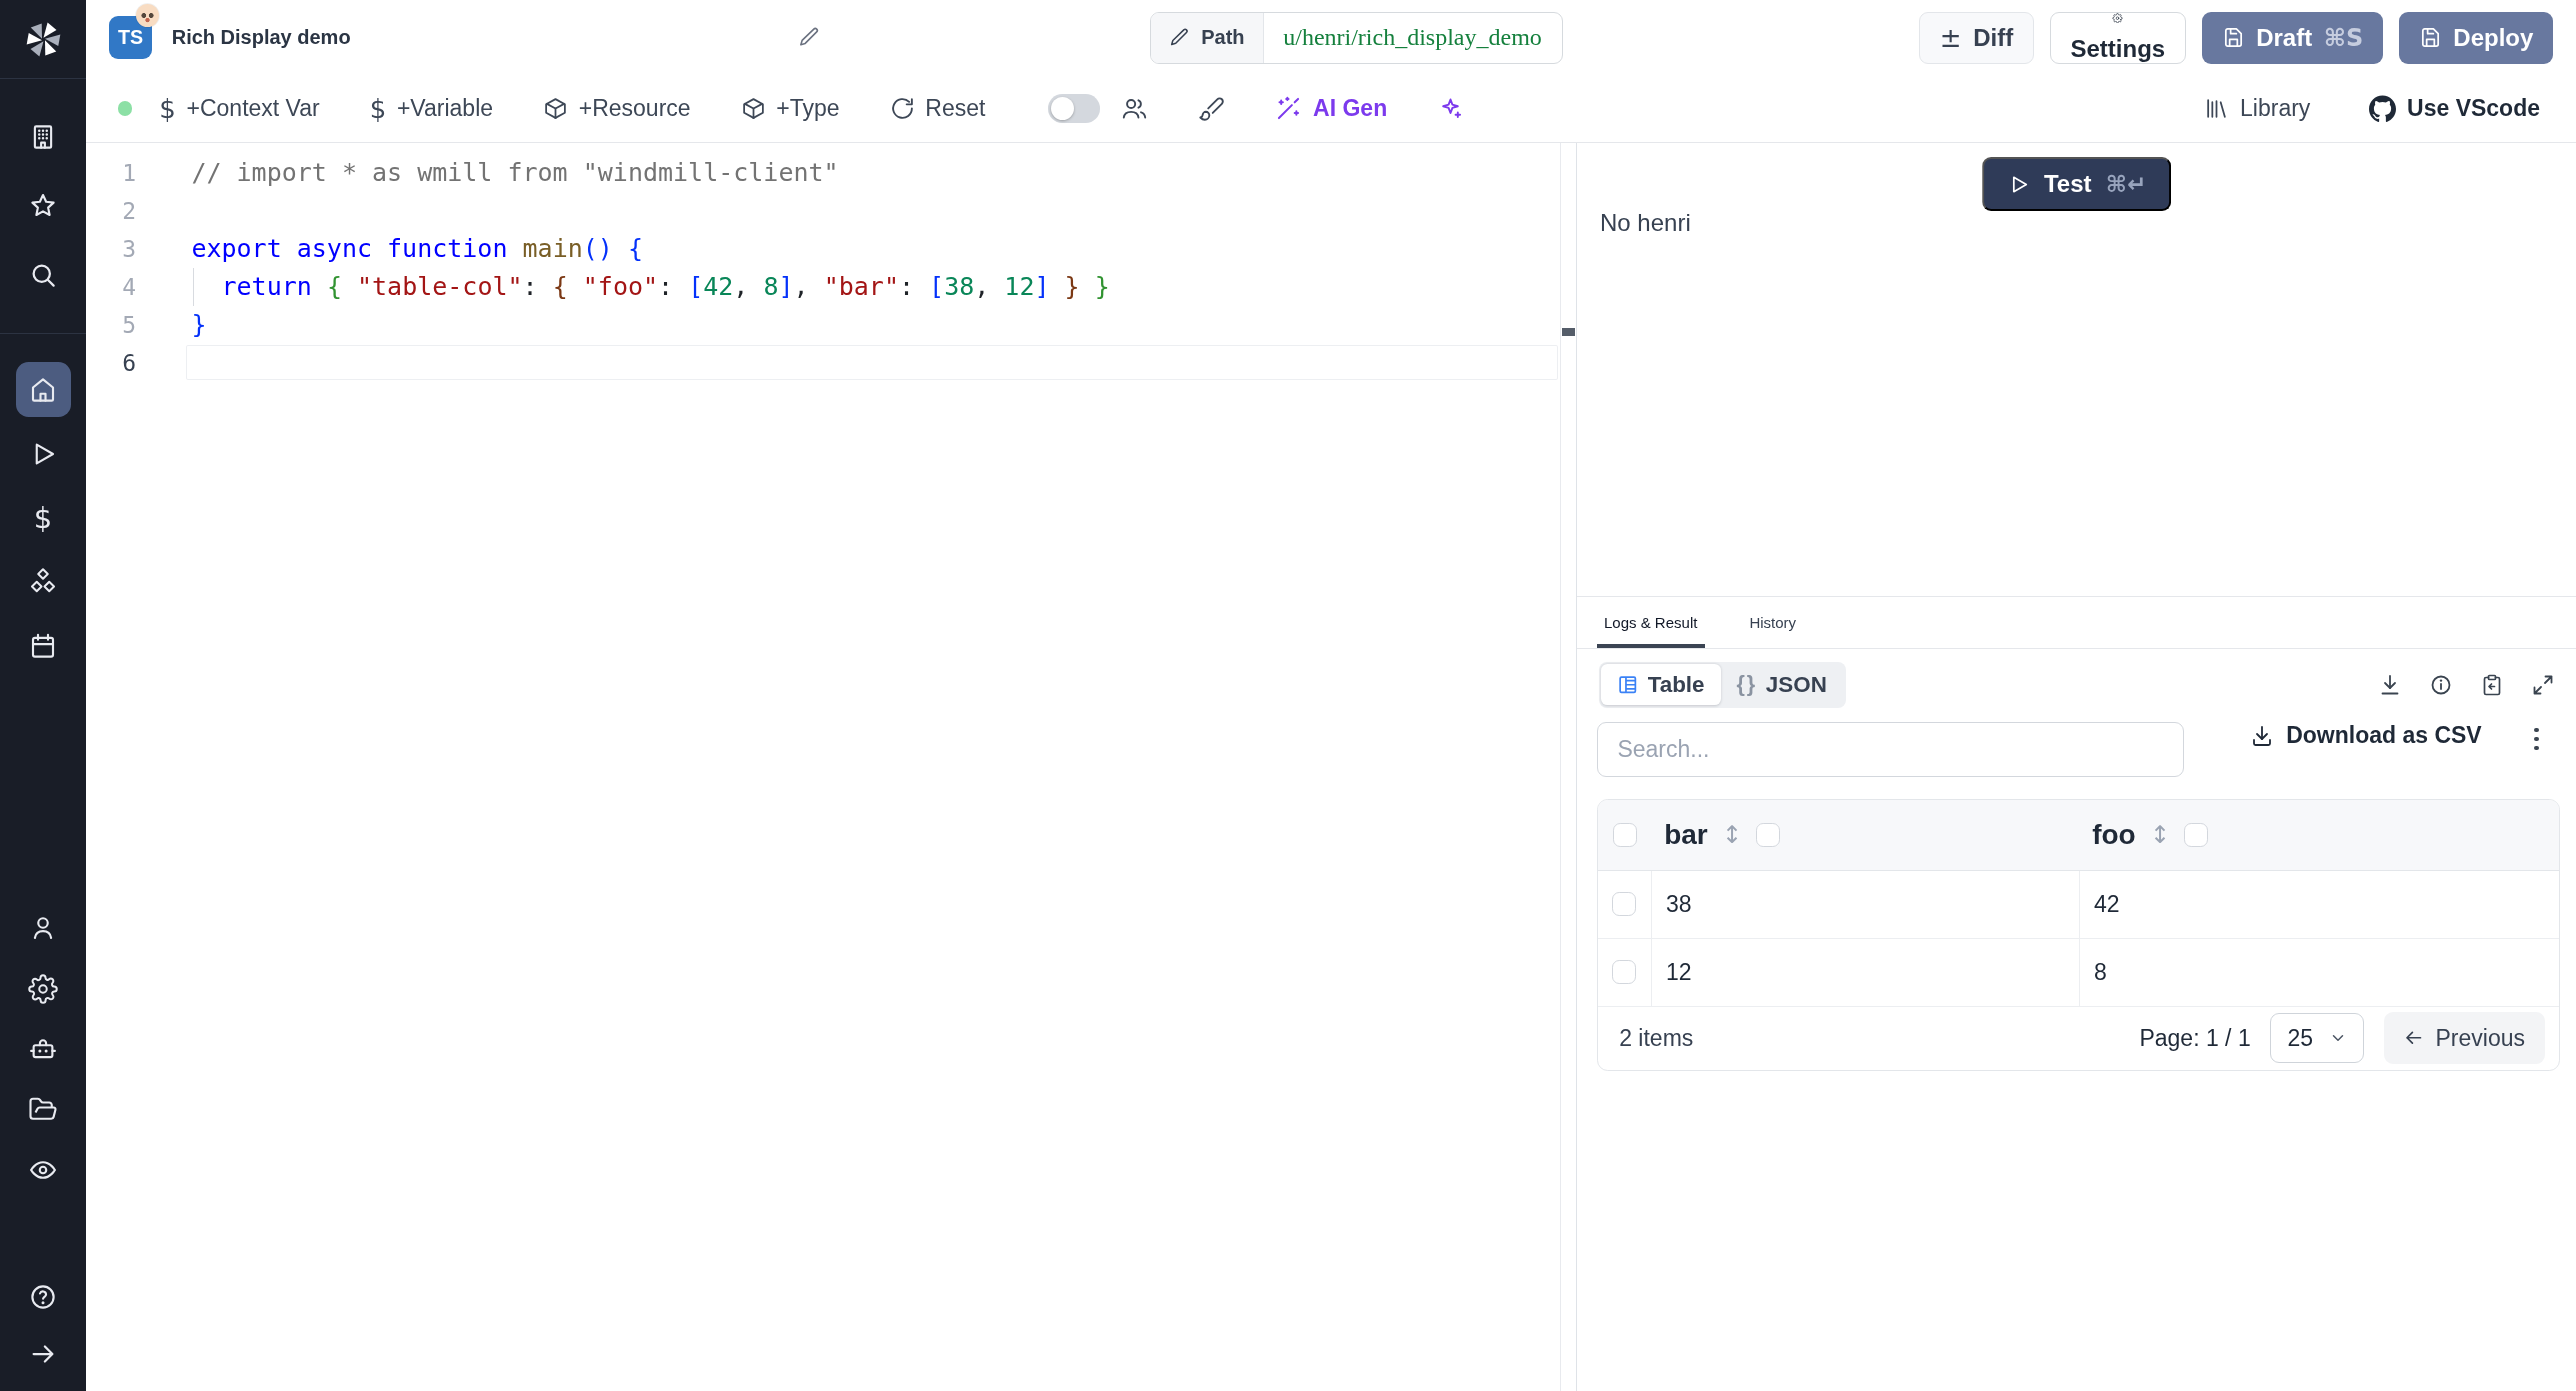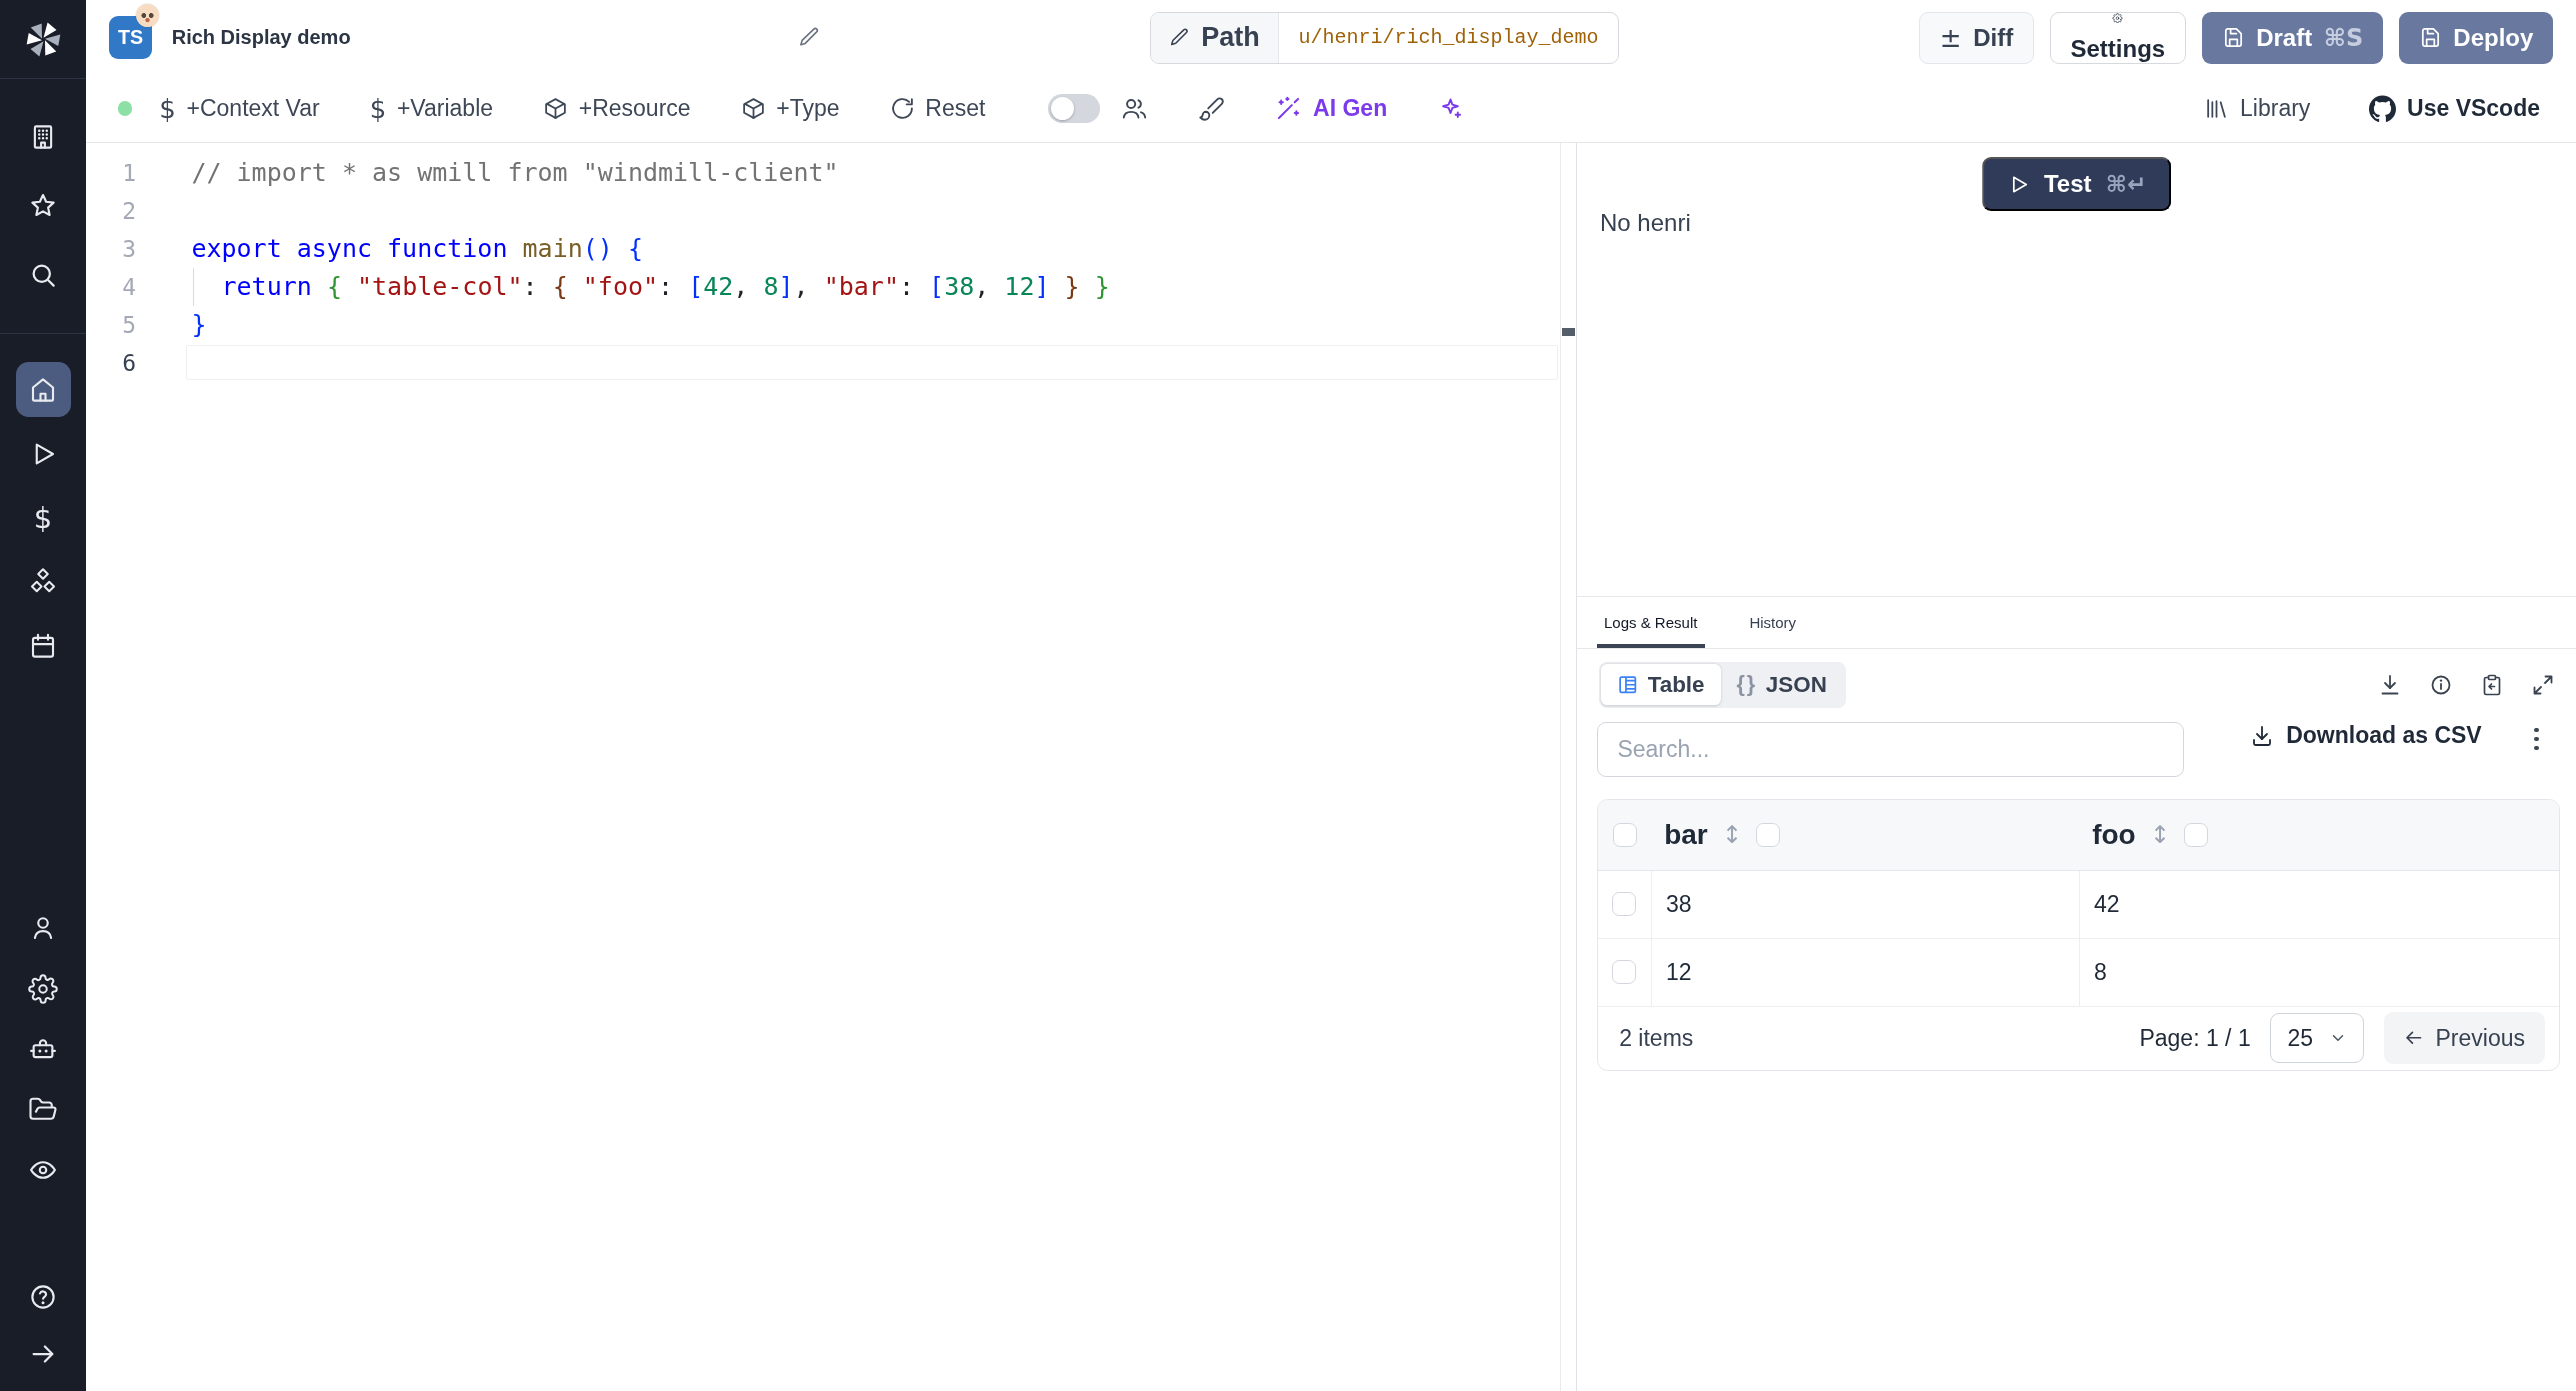--- a/index.html
+++ b/index.html
@@ -35,23 +35,23 @@
         radial-gradient(circle at 34% 50%, #54473c 2.1px, transparent 2.7px),
         radial-gradient(circle at 66% 50%, #54473c 2.1px, transparent 2.7px),
         radial-gradient(circle at 50% 70%, #c2664f 1.8px, transparent 2.5px),
         #f8dcc2;
       box-shadow:0 0 0 0.9px rgba(0,0,0,.06); }
   .page-title { font-size:20px; font-weight:600; color:#2b3544; margin-left:19.7px; }
   .title-pencil { margin-left:447px; color:#6b7280; cursor:pointer; }
   .path-chip { position:absolute; left:1064px; top:11.6px; height:52px; display:flex; align-items:stretch;
                border:0.9px solid #d6dade; border-radius:9px; overflow:hidden; background:#fff; cursor:pointer; }
   .path-left { display:flex; align-items:center; gap:10.7px; background:#f6f7f9; padding:0 18px;
-               border-right:0.9px solid #e3e6ea; font-weight:600; font-size:27px; color:#374151; }
-  .path-value { display:flex; align-items:center; padding:0 19.7px; font-family:Liberation Mono, monospace;
-                font-size:20px; color:#a16207; }
+               border-right:0.9px solid #e3e6ea; font-weight:600; font-size:20px; color:#374151; }
+  .path-value { display:flex; align-items:center; padding:0 19.7px; font-family:Liberation Serif, serif;
+                font-size:24px; color:#15803d; }
   .topbar-right { margin-left:auto; display:flex; gap:16px; align-items:center; }
   .btn { height:52px; border-radius:9px; display:flex; align-items:center; gap:11.6px; font-size:24px;
          font-weight:600; padding:0 19.7px; border:0.9px solid transparent; cursor:pointer; white-space:nowrap; }
   .btn-diff { background:#f8f9fb; border-color:#e3e6ea; color:#374151; }
   .pm { font-size:26px; font-family:"DejaVu Sans", sans-serif; font-weight:500; }
   .btn-settings { background:#fff; border-color:#d6dade; color:#1f2937;flex-direction:column; }
   .btn-primary { background:#68789f; color:#fff; border:none; }
   .kbd { color:#c6cddf; font-weight:600; font-family:"DejaVu Sans", sans-serif; }
 
   

